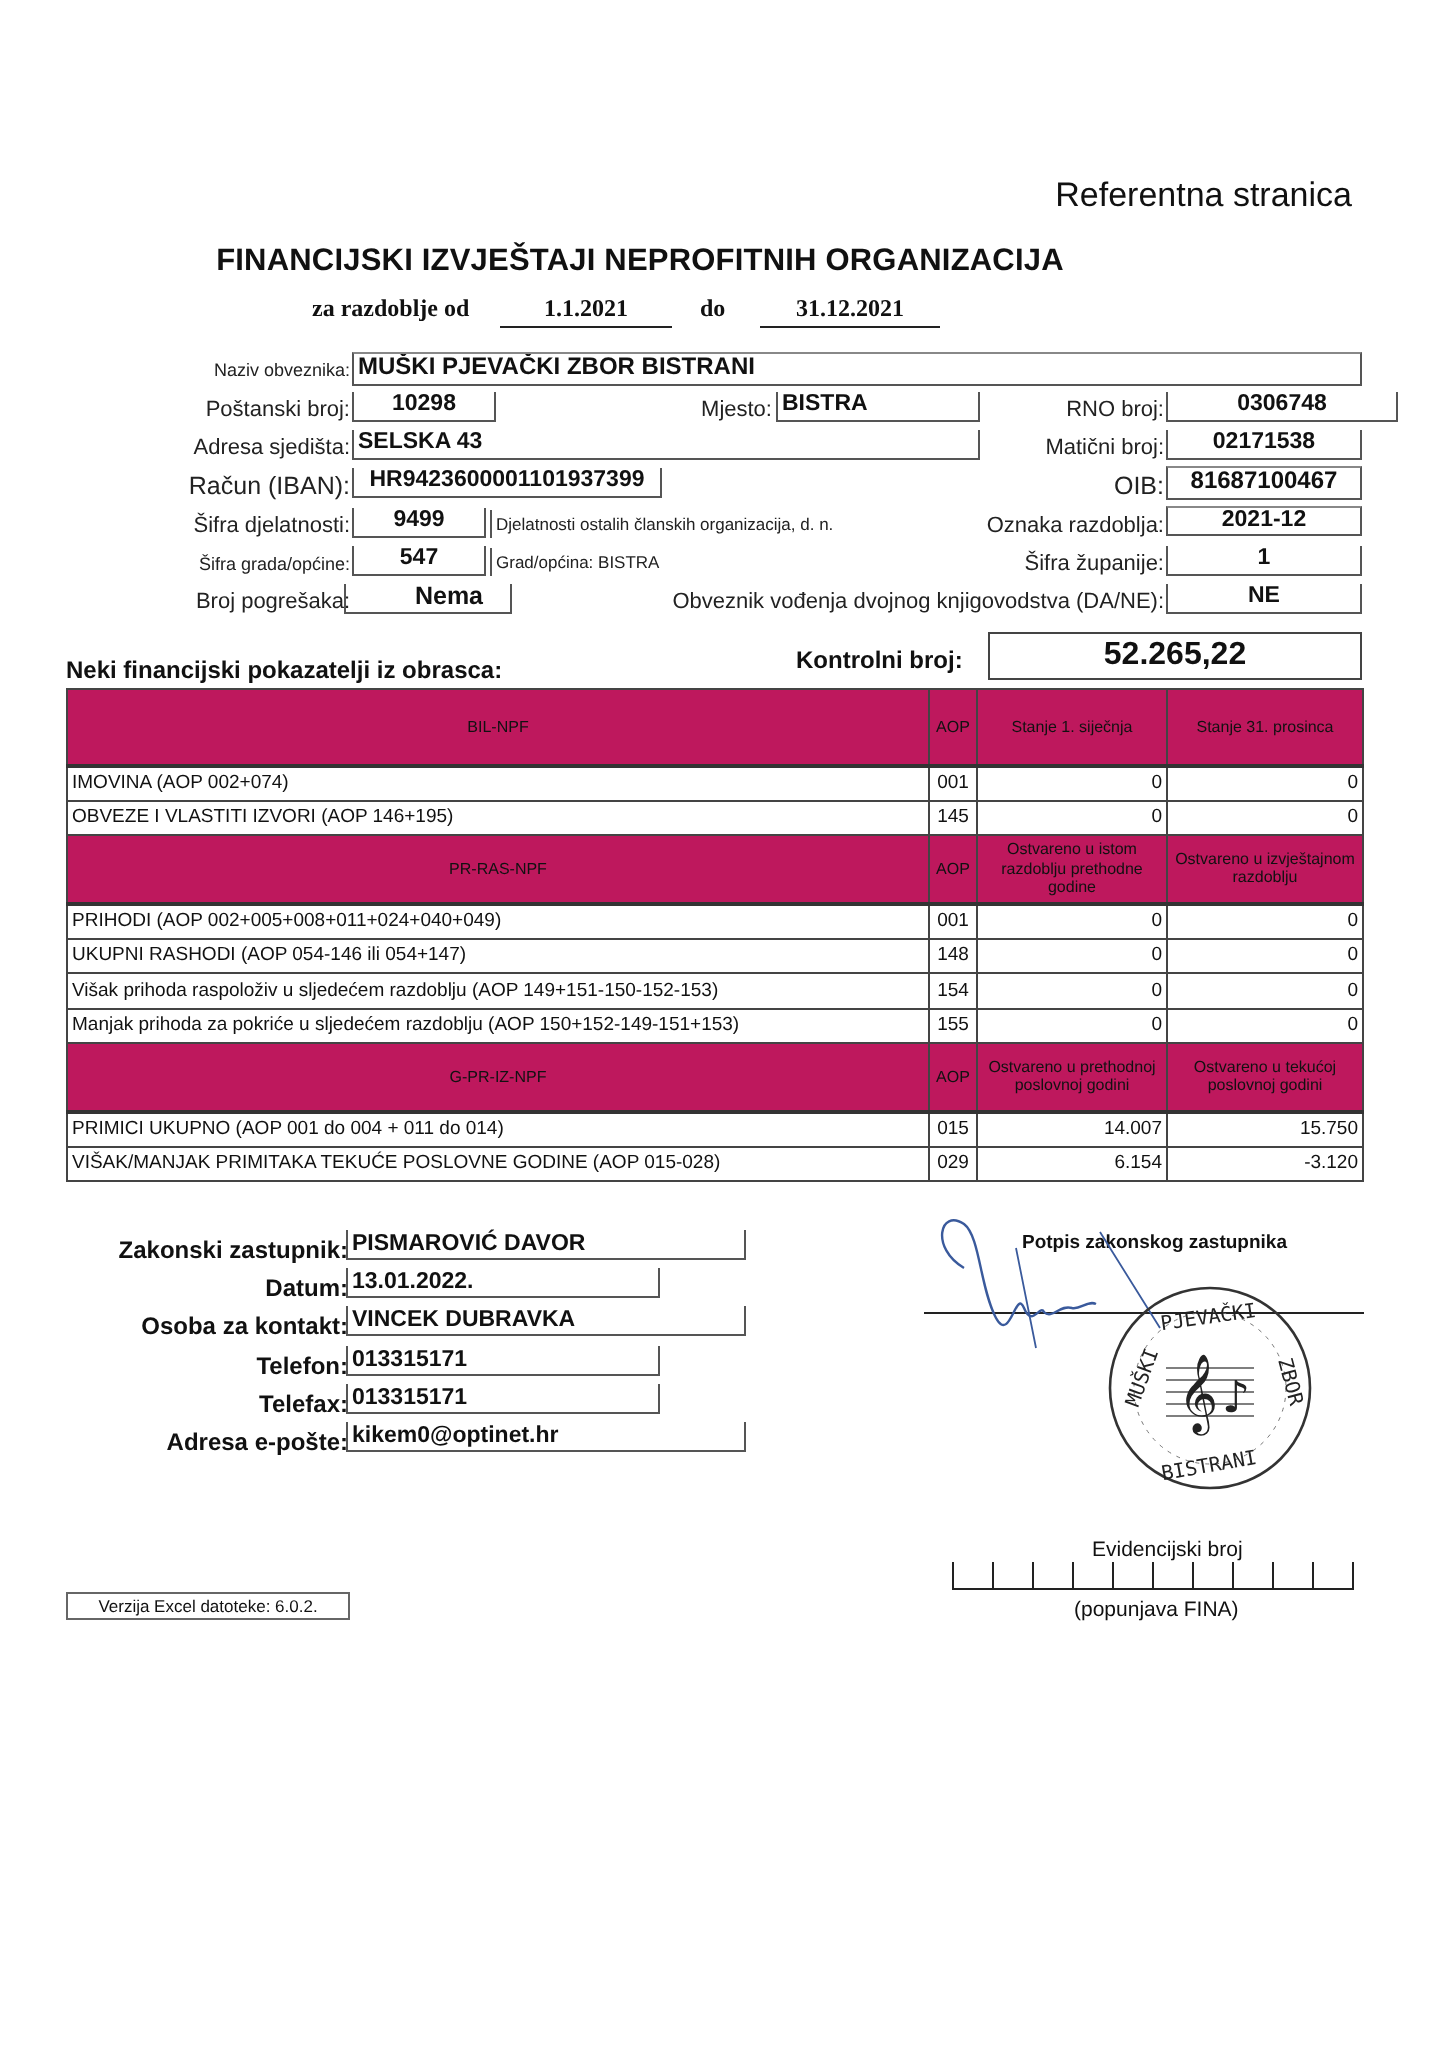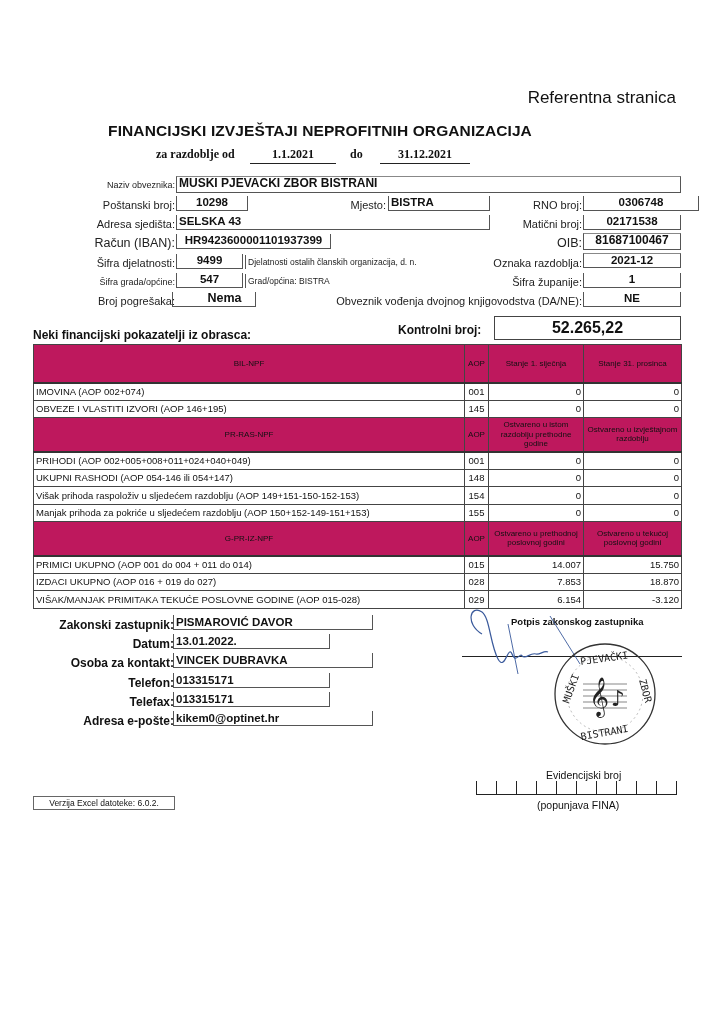--- a/index.html
+++ b/index.html
@@ -165,26 +165,20 @@
         <td>G-PR-IZ-NPF</td>
         <td>AOP</td>
         <td>Ostvareno u prethodnoj poslovnoj godini</td>
         <td>Ostvareno u tekućoj poslovnoj godini</td>
       </tr>
       <tr class="data">
         <td>PRIMICI UKUPNO  (AOP 001 do 004 + 011 do 014)</td>
         <td class="aop">015</td>
         <td class="num">14.007</td>
         <td class="num">15.750</td>
-      </tr>
-      <tr class="data">
-        <td>IZDACI UKUPNO (AOP 016 + 019 do 027)</td>
-        <td class="aop">028</td>
-        <td class="num">7.853</td>
-        <td class="num">18.870</td>
       </tr>
       <tr class="data">
         <td>VIŠAK/MANJAK PRIMITAKA TEKUĆE POSLOVNE GODINE (AOP 015-028)</td>
         <td class="aop">029</td>
         <td class="num">6.154</td>
         <td class="num">-3.120</td>
       </tr>
     </tbody>
 </table>
 

